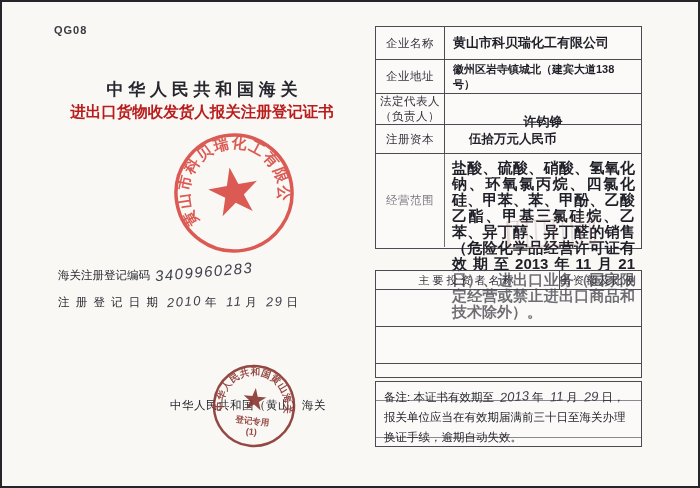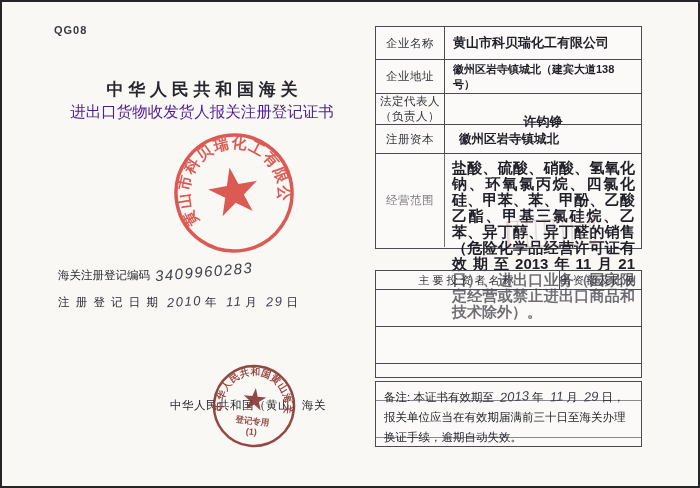--- a/index.html
+++ b/index.html
@@ -6,21 +6,21 @@
   .page {
     position:relative; width:700px; height:488px;
     background:#f9f8f4;
     border:2px solid #26262a; box-sizing:border-box;
     font-family:"Liberation Sans", sans-serif;
     color:#2a2a32; overflow:hidden;
   }
   .form-code { position:absolute; left:52px; top:22px; font-size:11px; font-weight:bold; letter-spacing:1px; color:#3a3a42; }
 
   .cert-title { position:absolute; left:28px; top:76px; width:344px; text-align:center; font-size:17px; font-weight:bold; color:#26262e; }
-  .cert-subtitle { position:absolute; left:28px; top:100px; width:344px; text-align:center; font-size:15.5px; font-weight:normal; color:#4c1d95; }
+  .cert-subtitle { position:absolute; left:28px; top:100px; width:344px; text-align:center; font-size:15.5px; font-weight:bold; color:#b91c1c; }
 
   .company-seal { position:absolute; left:167px; top:126px; width:130px; height:130px; opacity:.88; }
   .customs-seal { position:absolute; left:204px; top:356px; width:96px; height:96px; opacity:.9; }
 
   .code-line { position:absolute; left:56px; top:263px; font-size:11.5px; white-space:nowrap; }
   .date-line { position:absolute; left:56px; top:292px; font-size:11.5px; letter-spacing:1.5px; white-space:nowrap; }
   .hand { font-style:italic; color:#41414e; }
   .code-value { display:inline-block; font-size:15px; letter-spacing:1.5px; transform:rotate(-5deg) translateY(-2px); margin-left:5px; }
   .hand-date { display:inline-block; font-size:13px; transform:rotate(-4deg); margin:0 3px; }
 
@@ -28,21 +28,21 @@
 
   
   .info-box { position:absolute; left:373px; top:24px; width:267px; height:223px; border:1.5px solid #4b4b54; box-sizing:border-box; background:rgba(255,255,255,.35); }
   .irow { display:flex; box-sizing:border-box; border-bottom:1px solid #4b4b54; }
   .irow.last { border-bottom:none; }
   .ilabel { width:69px; border-right:1px solid #4b4b54; display:flex; flex-direction:column; align-items:center; justify-content:center; font-size:11.5px; letter-spacing:.5px; box-sizing:border-box; color:#33333c; }
   .ivalue { flex:1; display:flex; align-items:center; padding:0 8px; font-weight:bold; box-sizing:border-box; color:#1f1f28; position:relative; }
   .h-name  { height:33px; }  .v-name  { font-size:13px; }
   .h-addr  { height:34px; }  .v-addr  { font-size:11px; }
   .h-rep   { height:31px; }  .v-rep   { font-size:13px; justify-content:center;margin-top:25px; }
-  .h-cap   { height:29px; }  .v-cap   { font-size:12.5px; padding-left:14px; }
+  .h-cap   { height:29px;gap:10px; }  .v-cap   { font-size:12.5px; padding-left:14px; }
   .h-scope { height:93px; }
   .l-scope { color:#5a5a64; opacity:.8; }
   .v-scope { font-size:15px; line-height:16px; align-items:flex-start; padding:6px 6px 0 7px; text-align:justify; }
   .faded-stamp {
     position:absolute; left:62px; bottom:1px; width:86px; height:25px;
     border:1px solid rgba(160,90,85,.38); transform:rotate(-3deg);
     background:repeating-linear-gradient(90deg, rgba(140,90,85,.22) 0 2px, rgba(140,90,85,0) 2px 9px);
     filter:blur(.4px); opacity:.75;
   }
 
@@ -117,21 +117,21 @@
     </div>
     <div class="irow h-rep">
       <div class="ilabel">
         <span>法定代表人</span>
         <span>（负责人）</span>
       </div>
       <div class="ivalue v-rep">许钧铮</div>
     </div>
     <div class="irow h-cap">
       <div class="ilabel">注册资本</div>
-      <div class="ivalue v-cap">徽州区岩寺镇城北</div>
+      <div class="ivalue v-cap">伍拾万元人民币</div>
     </div>
     <div class="irow h-scope last">
       <div class="ilabel l-scope">经营范围</div>
       <div class="ivalue v-scope">
         <span>盐酸、硫酸、硝酸、氢氧化钠、环氧氯丙烷、四氯化硅、甲苯、苯、甲酚、乙酸乙酯、甲基三氯硅烷、乙苯、异丁醇、异丁醛的销售（危险化学品经营许可证有效期至2013年11月21日）、进出口业务（国家限定经营或禁止进出口商品和技术除外）。</span>
         <span class="faded-stamp"></span>
       </div>
     </div>
   </div>
 

